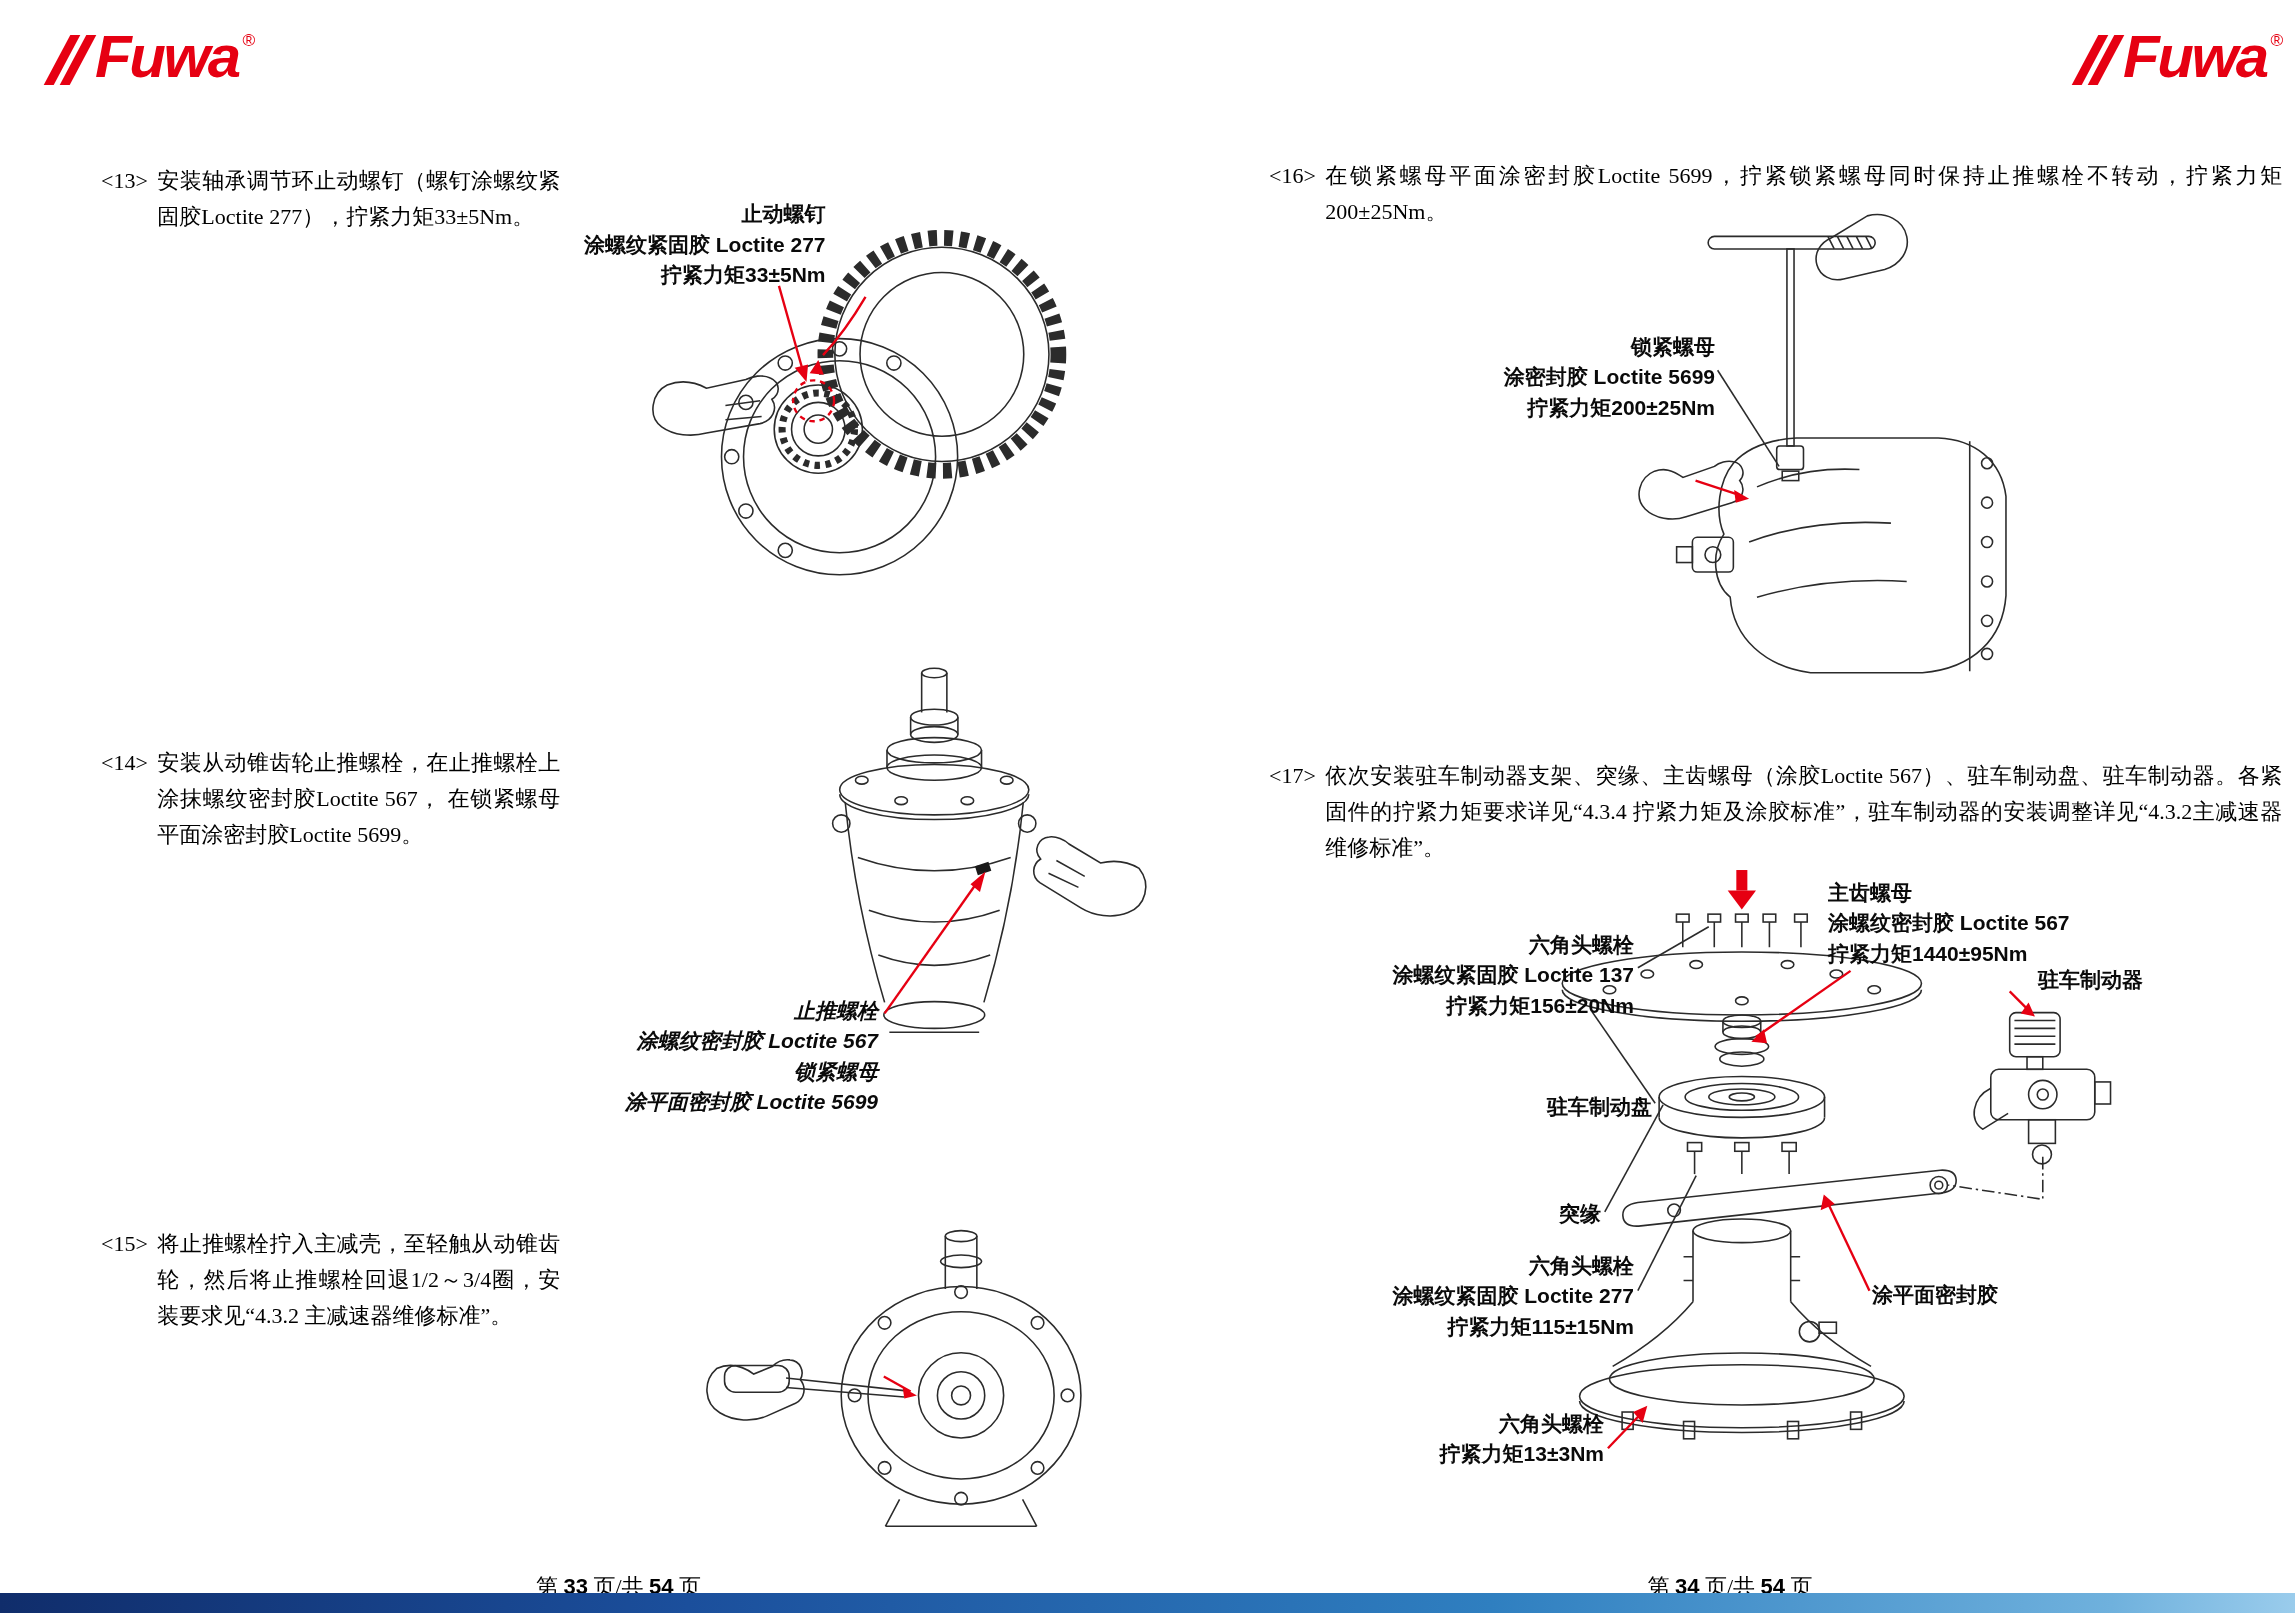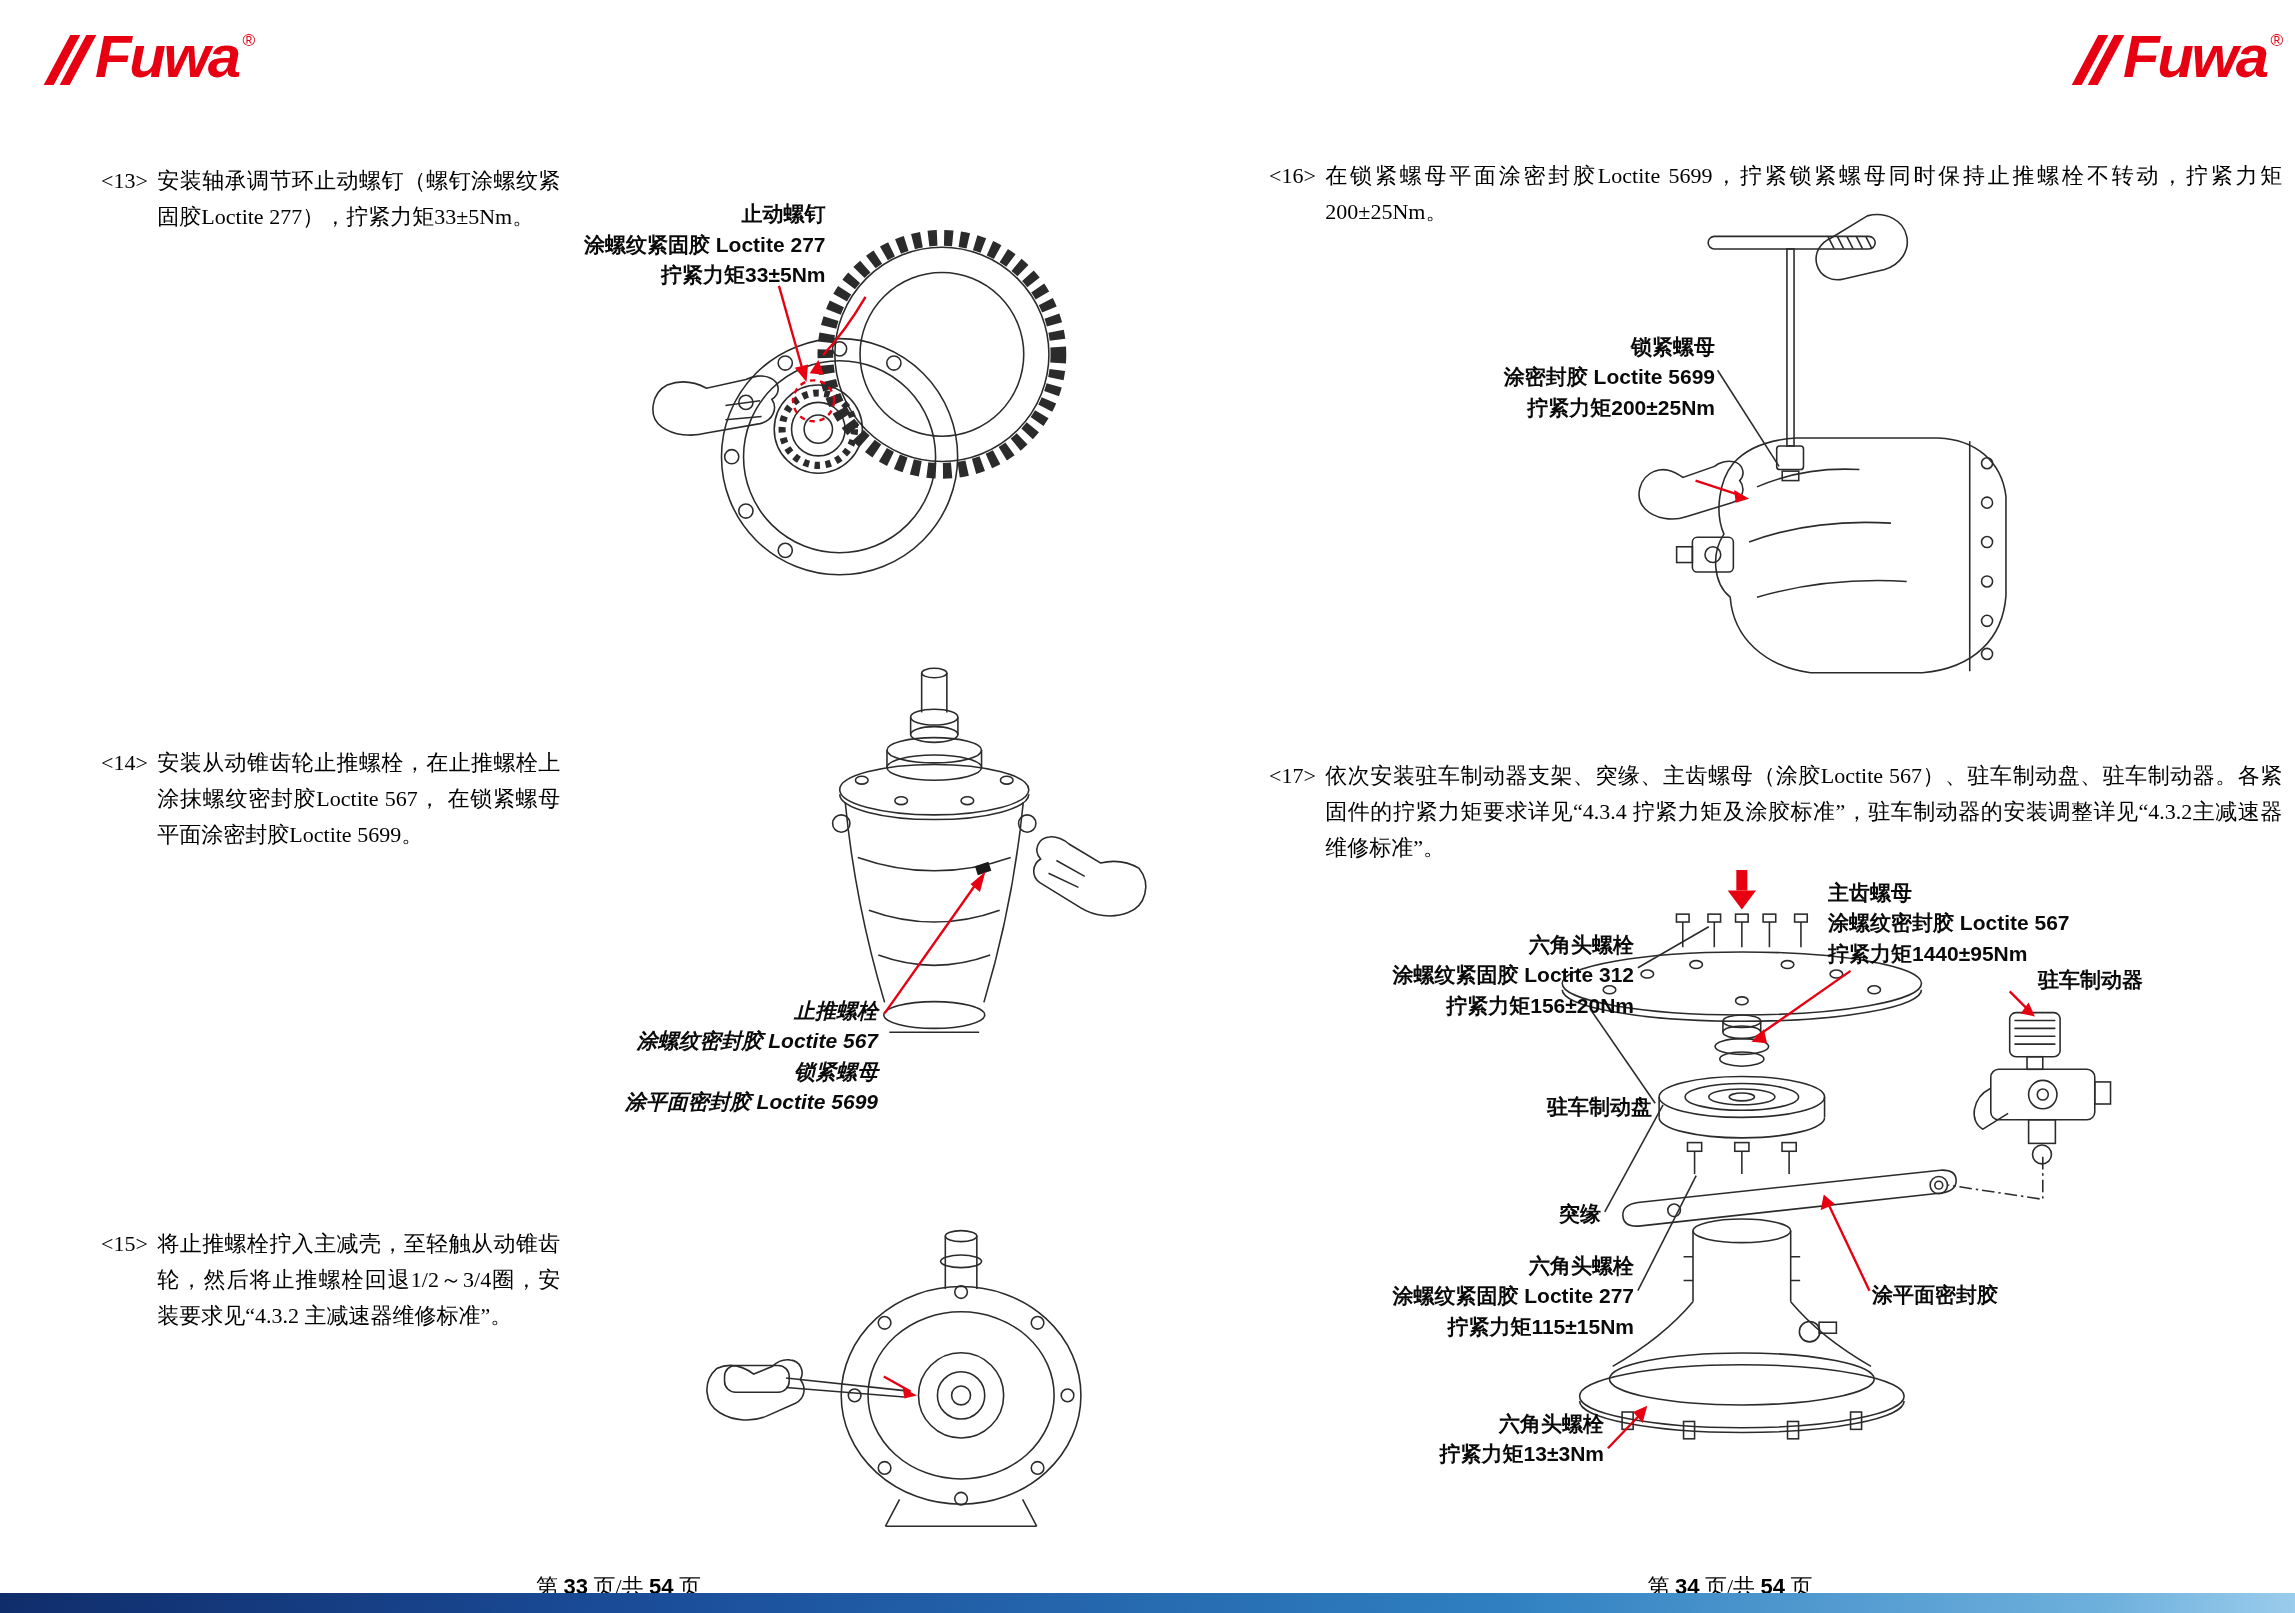--- a/index.html
+++ b/index.html
@@ -348,21 +348,21 @@
       <polygon points="822,200 804,196 814,182"></polygon>
     </g>
   </svg>
   <div class="callout" style="left:441px;top:19px;width:299px;">
     <div>主齿螺母</div>
     <div>涂螺纹密封胶 Loctite 567</div>
     <div>拧紧力矩1440±95Nm</div>
   </div>
   <div class="callout r" style="left:0px;top:71px;width:247px;">
     <div>六角头螺栓</div>
-    <div>涂螺纹紧固胶 Loctite 312</div>
+    <div>涂螺纹紧固胶 Loctite 137</div>
     <div>拧紧力矩156±20Nm</div>
   </div>
   <div class="callout" style="left:651px;top:106px;width:173px;">驻车制动器</div>
   <div class="callout r" style="left:0px;top:233px;width:265px;">驻车制动盘</div>
   <div class="callout r" style="left:0px;top:340px;width:214px;">突缘</div>
   <div class="callout r" style="left:0px;top:392px;width:247px;">
     <div>六角头螺栓</div>
     <div>涂螺纹紧固胶 Loctite 277</div>
     <div>拧紧力矩115±15Nm</div>
   </div>

